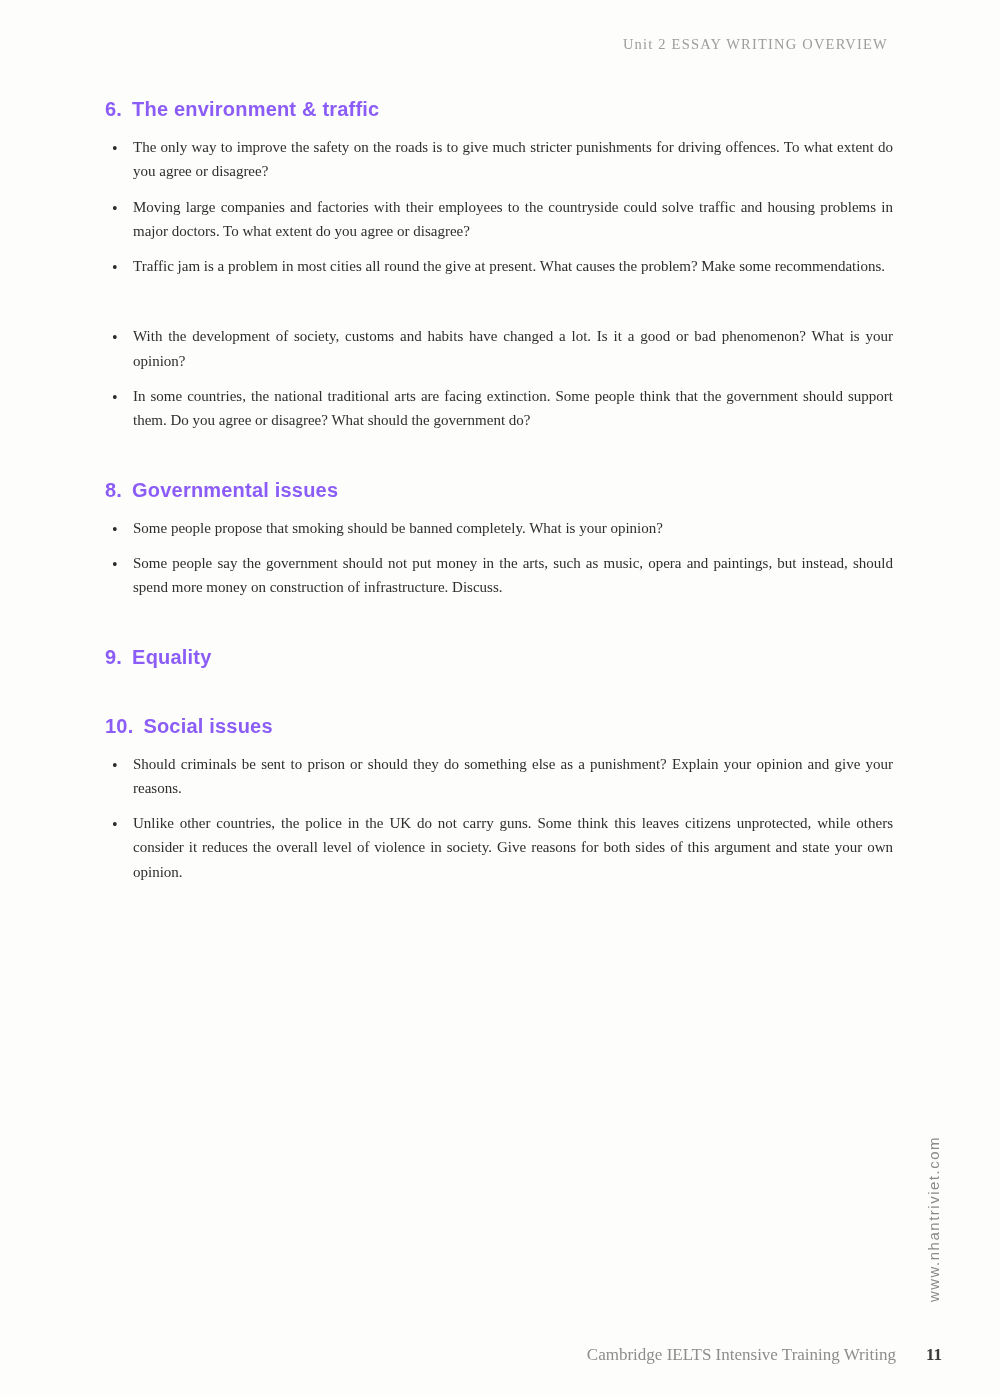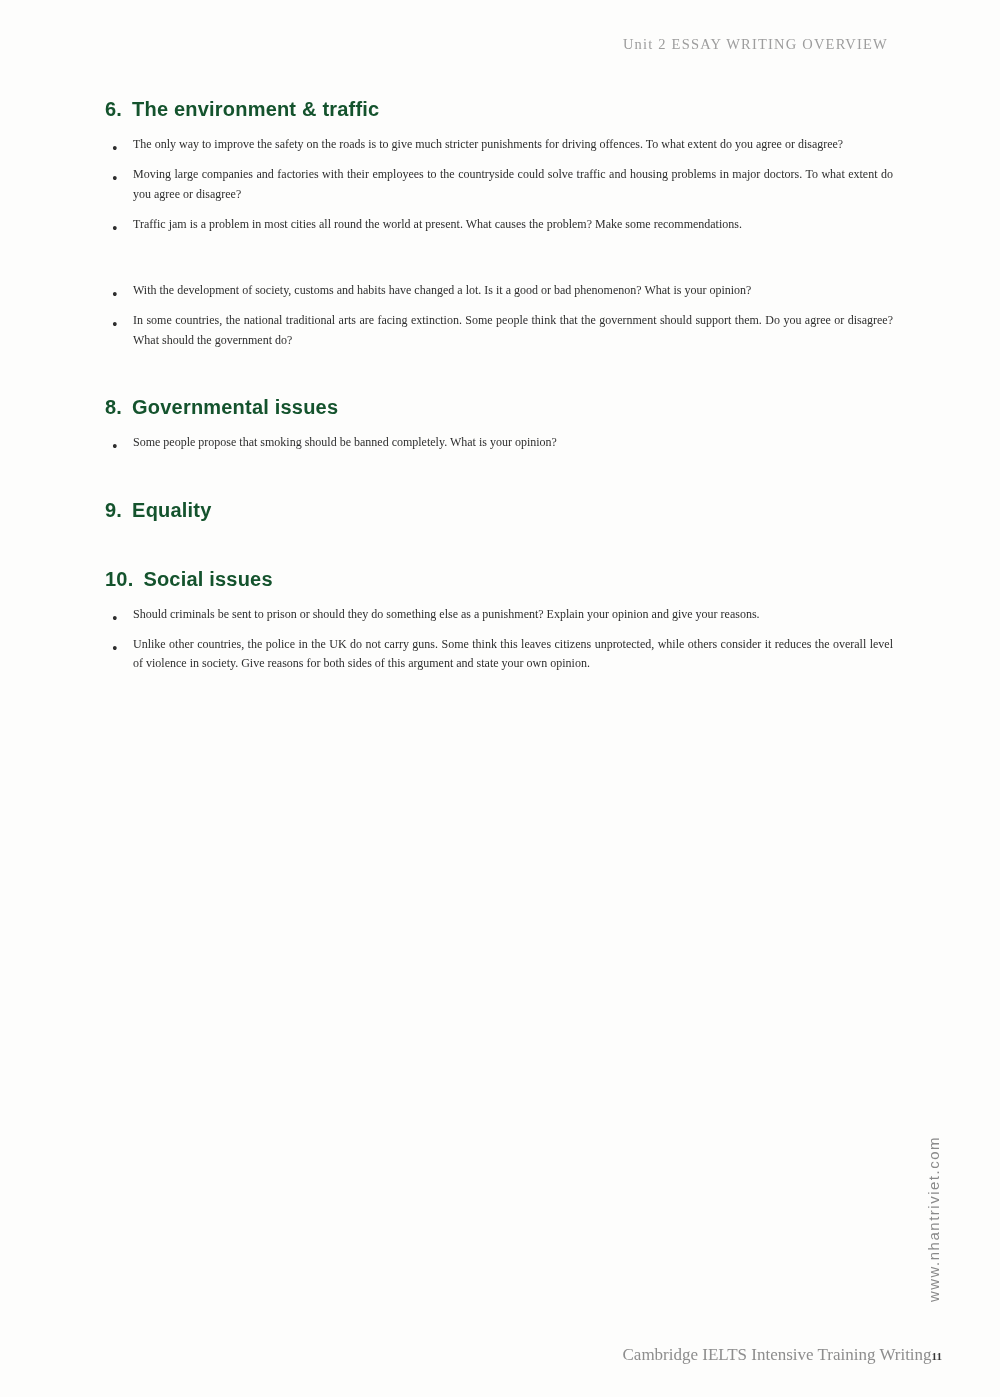--- a/index.html
+++ b/index.html
@@ -25,31 +25,31 @@
     position:absolute;
     left:105px; top:98px;
     width:788px;
   }
   .section { margin-top:46px; }
   .section:first-child { margin-top:0; }
   .sec-heading {
     font-family:"Liberation Sans", sans-serif;
     font-weight:700;
     font-size:20px;
-    color:#14532d;
+    color:#8b5cf6;
     letter-spacing:0.2px;
     margin-bottom:14px;
   }
   .sec-num { margin-right:10px; }
   ul.topics { list-style:none; }
   ul.topics li {
     position:relative;
     padding-left:28px;
     margin-bottom:11px;
-    font-size:12px;
+    font-size:15px;
     line-height:1.62;
     text-align:justify;
     color:#2e2e2e;
   }
   ul.topics li::before {
     content:"\2022";
     position:absolute;
     left:7px; top:1px;
     font-size:16px;
     color:#2e2e2e;
@@ -63,66 +63,68 @@
     font-size:15px;
     letter-spacing:1.5px;
     color:#8a8a8a;
     white-space:nowrap;
   }
   .footer {
     position:absolute;
     bottom:32px; right:58px;
     display:flex;
     align-items:baseline;
+    gap:30px;
   }
   .footer-title {
     font-family:"Liberation Serif", serif;
     font-size:17px;
     color:#8d8d8d;
   }
   .page-number {
     font-family:"Liberation Serif", serif;
-    font-size:11px;
+    font-size:17px;
     font-weight:700;
     color:#3a3a3a;
   }
 </style>
 </head>
 <body>
 
 <div class="page">
 
   <div class="running-head">Unit 2  ESSAY WRITING OVERVIEW</div>
 
   <div class="content">
 
     <div class="section">
       <div class="sec-heading">
         <span class="sec-num">6.</span><span class="sec-title">The environment &amp; traffic</span>
       </div>
       <ul class="topics">
         <li>The only way to improve the safety on the roads is to give much stricter punishments for driving offences. To what extent do you agree or disagree?</li>
         <li>Moving large companies and factories with their employees to the countryside could solve traffic and housing problems in major doctors. To what extent do you agree or disagree?</li>
-        <li>Traffic jam is a problem in most cities all round the world at present. What causes the problem? Make some recommendations.</li>
+        <li>Traffic jam is a problem in most cities all round the give at present. What causes the problem? Make some recommendations.</li>
       </ul>
     </div>
 
     <div class="section">
       <ul class="topics">
         <li>With the development of society, customs and habits have changed a lot. Is it a good or bad phenomenon? What is your opinion?</li>
         <li>In some countries, the national traditional arts are facing extinction. Some people think that the government should support them. Do you agree or disagree? What should the government do?</li>
       </ul>
     </div>
 
     <div class="section">
       <div class="sec-heading">
         <span class="sec-num">8.</span><span class="sec-title">Governmental issues</span>
       </div>
       <ul class="topics">
         <li>Some people propose that smoking should be banned completely. What is your opinion?</li>
+        <li>Some people say the government should not put money in the arts, such as music, opera and paintings, but instead, should spend more money on construction of infrastructure. Discuss.</li>
       </ul>
     </div>
 
     <div class="section">
       <div class="sec-heading">
         <span class="sec-num">9.</span><span class="sec-title">Equality</span>
       </div>
       <ul class="topics">
       </ul>
     </div>

